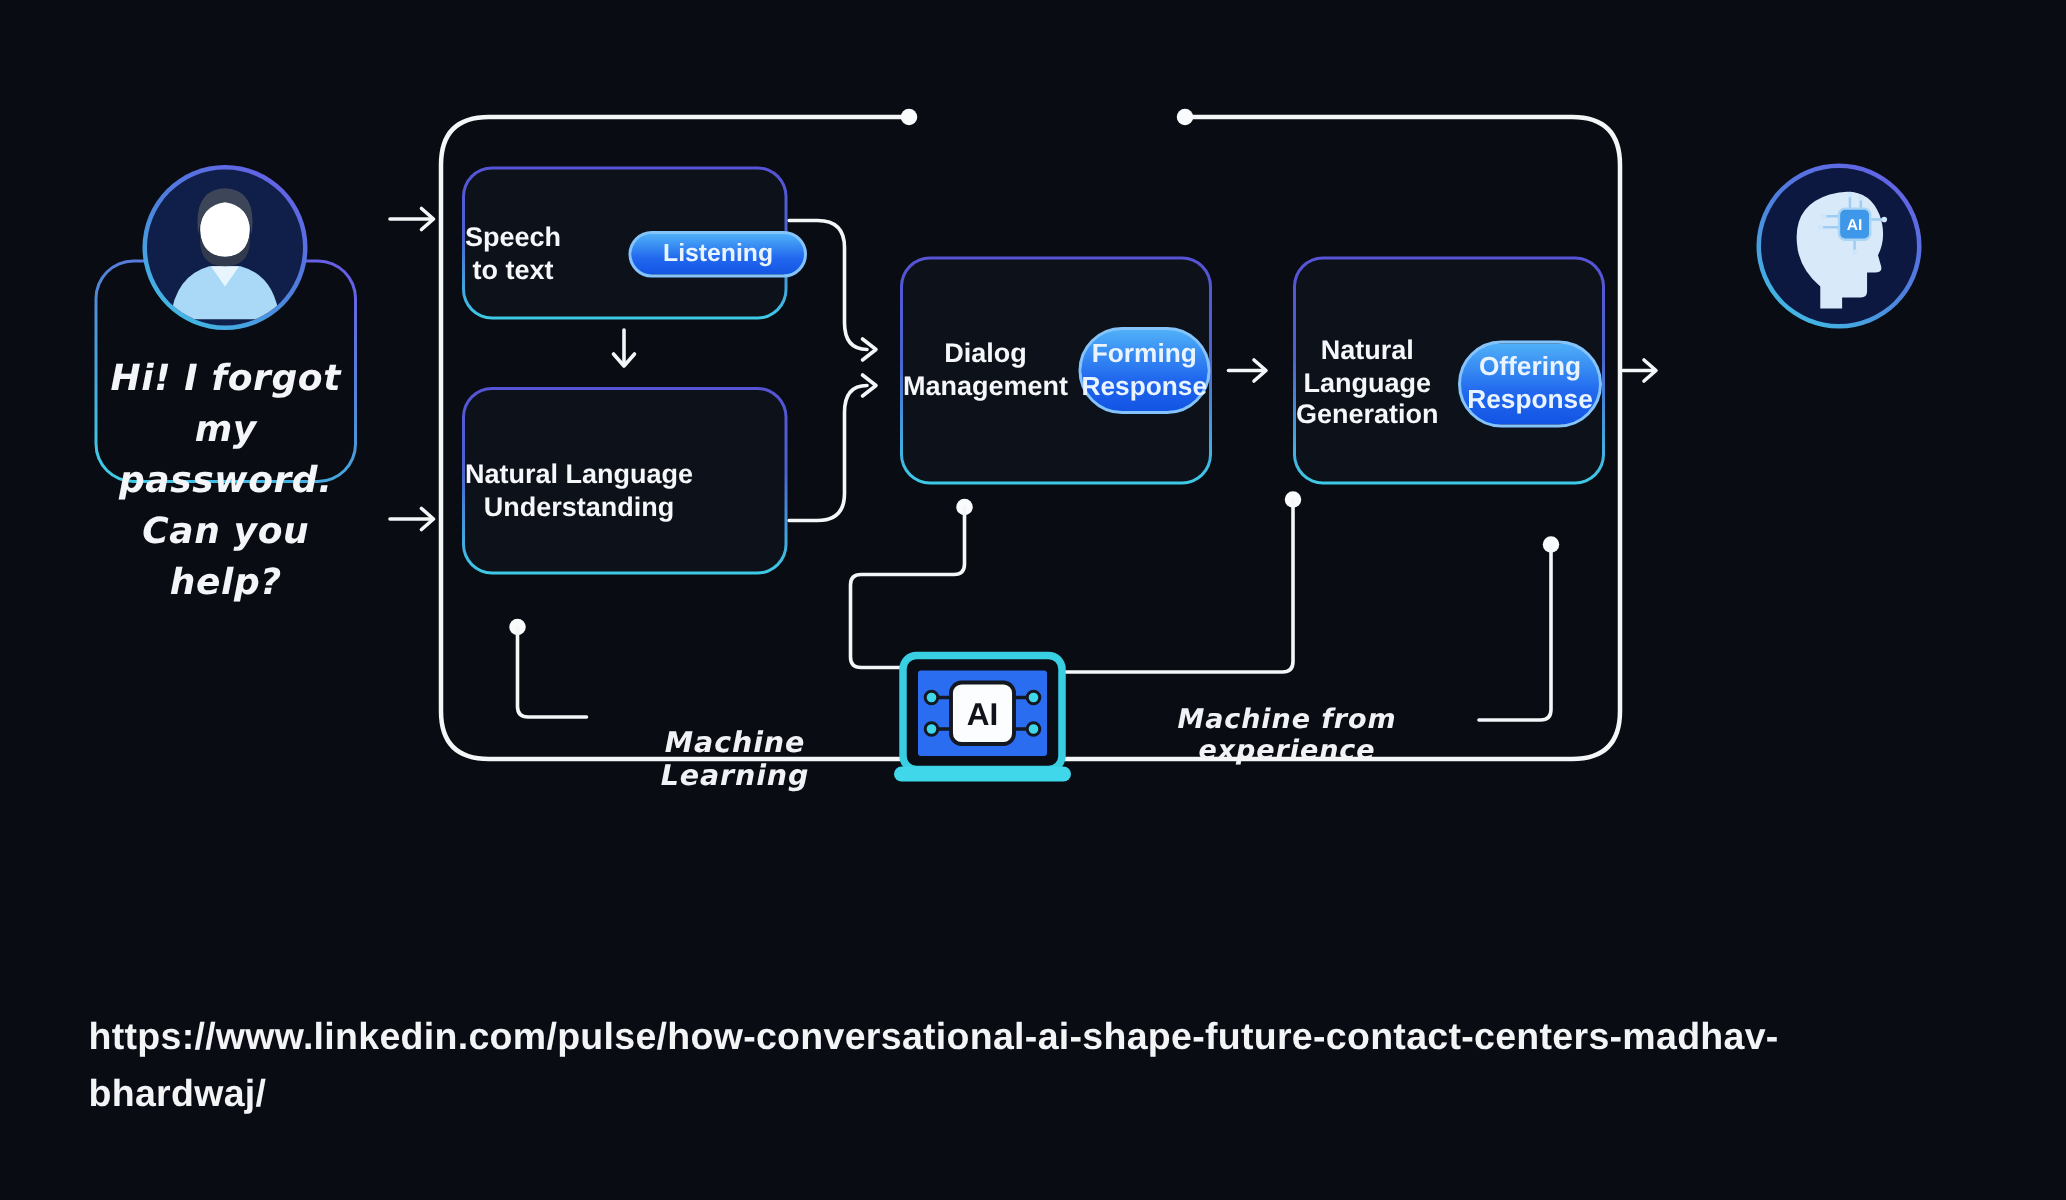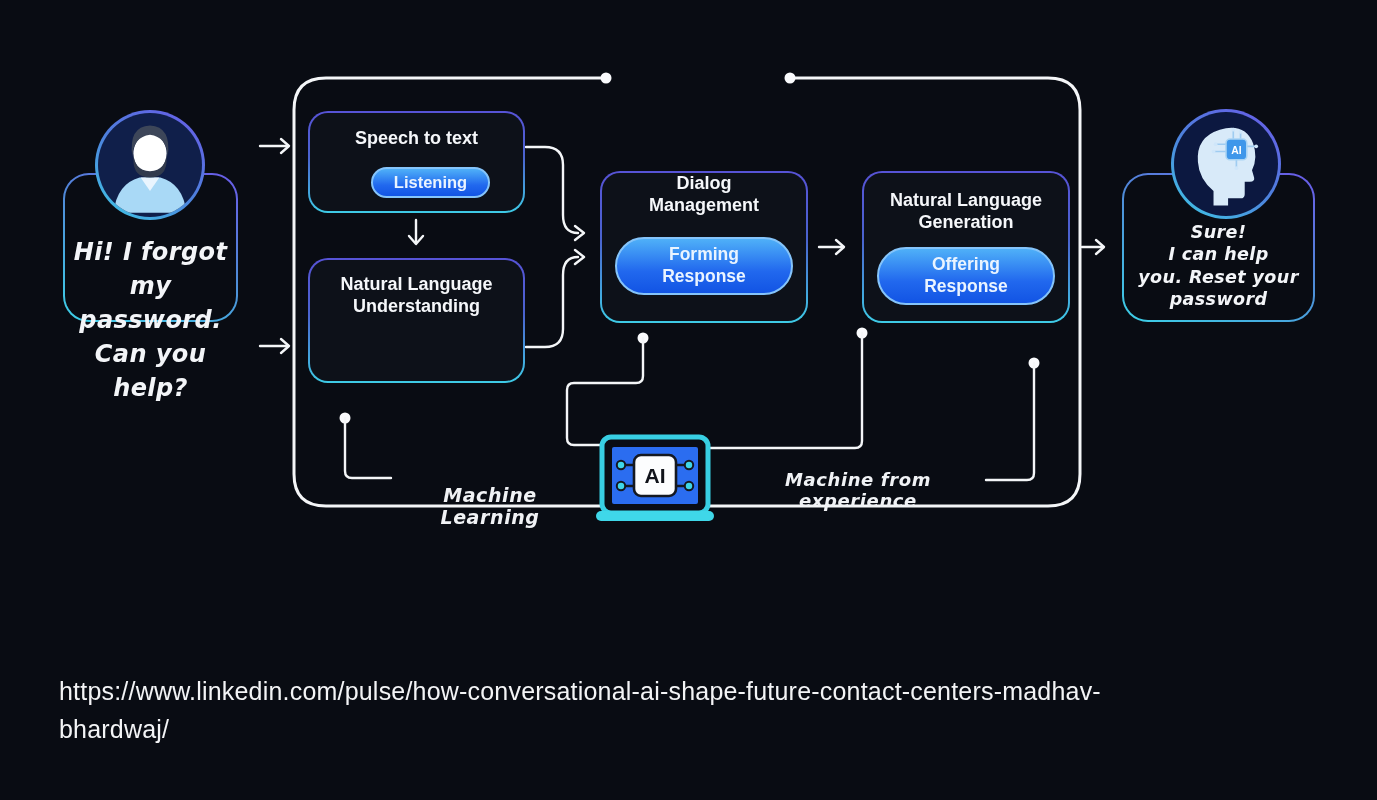--- a/index.html
+++ b/index.html
@@ -9,21 +9,21 @@
     font-family:"Liberation Sans",sans-serif;
   }
   .overlay{position:absolute;left:0;top:0;width:1377px;height:800px;}
   .abs{position:absolute;box-sizing:border-box;}
   .ml{white-space:pre-line;}
 
   
   .gwrap{position:absolute;box-sizing:border-box;padding:2px;border-radius:20px;
          background:linear-gradient(180deg,#5753d6 0%,#4a63cf 45%,#3ecbe6 100%);}
   .ginner{width:100%;height:100%;border-radius:18px;background:#0d1119;
-          position:relative;box-sizing:border-box;display:flex;flex-direction:column;align-items:center;}
+          position:relative;box-sizing:border-box;display:flex;align-items:center;}
 
   .card{border-radius:26px;background:linear-gradient(205deg,#6a5ae8 0%,#4f8ad8 45%,#3ecbe6 95%);}
   .card .ginner{border-radius:24px;background:#090c13;justify-content:flex-start;}
 
   .msg{font-family:"DejaVu Sans",sans-serif;font-style:italic;font-weight:700;
        color:#f3f5f8;text-align:center;letter-spacing:0.4px;}
 
   .avatar{border-radius:50%;padding:3px;background:linear-gradient(215deg,#6a5ae8 0%,#4e7fdd 50%,#3ecbe6 100%);}
   .avatar .ainner{width:100%;height:100%;border-radius:50%;background:#101f4a;overflow:hidden;
                   display:flex;align-items:flex-end;justify-content:center;}
@@ -32,21 +32,21 @@
   .pill{display:flex;align-items:center;justify-content:center;text-align:center;
         background:linear-gradient(180deg,#4fb0f8 0%,#2168ee 60%,#1254e4 100%);
         border:2px solid #85c4fa;border-radius:999px;color:#eaf4ff;font-weight:600;
         box-sizing:border-box;}
   .pill-sm{height:31px;padding:0 21px;font-size:16.5px;margin-left:28px;}
   .pill-lg{width:178px;height:58px;font-size:17.5px;line-height:1.24;}
 
   .flow-label{font-family:"DejaVu Sans",sans-serif;font-style:italic;font-weight:700;
               color:#f0f2f5;text-align:center;letter-spacing:0.6px;}
 
-  .url{font-weight:400;font-size:25px;line-height:38px;color:#f3f4f6;letter-spacing:0.2px;}
+  .url{font-weight:700;font-size:25px;line-height:38px;color:#f3f4f6;letter-spacing:0.2px;}
 </style>
 </head>
 <body>
 
 <div class="canvas">
 
   <svg class="overlay" viewBox="0 0 1377 800" fill="none" stroke-linecap="round" stroke-linejoin="round">
 
     <path d="M606,78 H326 Q294,78 294,110 V474 Q294,506 326,506 H1048 Q1080,506 1080,474 V110 Q1080,78 1048,78 H790" stroke="#f4f6f8" stroke-width="3"></path>
 
@@ -144,48 +144,40 @@
   </div>
 
   <div class="gwrap abs" style="left:308px;top:258px;width:217px;height:125px">
     <div class="ginner" style="padding-top:14px;gap:15px">
       <div class="box-title ml">Natural Language
 Understanding</div>
     </div>
   </div>
 
   <div class="gwrap abs" style="left:600px;top:171px;width:208px;height:152px">
-    <div class="ginner" style="gap:20px">
+    <div class="ginner" style="gap:7px">
       <div class="box-title ml">Dialog
 Management</div>
       <div class="pill pill-lg ml">Forming
 Response</div>
     </div>
   </div>
 
   <div class="gwrap abs" style="left:862px;top:171px;width:208px;height:152px">
     <div class="ginner" style="padding-top:17px;gap:13px">
       <div class="box-title ml">Natural Language
 Generation</div>
       <div class="pill pill-lg ml">Offering
 Response</div>
     </div>
   </div>
 
   <div class="flow-label abs" style="left:396px;top:484px;width:188px;font-size:19px">Machine Learning</div>
   <div class="flow-label abs" style="left:731px;top:469px;width:254px;font-size:18px">Machine from experience</div>
 
-  <div class="gwrap card abs" style="left:1122px;top:173px;width:193px;height:149px">
-    <div class="ginner">
-      <div class="msg ml abs" style="left:0;right:0;top:46px;font-size:17.5px;line-height:1.28">Sure!
-I can help
-you. Reset your
-password</div>
-    </div>
-  </div>
 
   <div class="avatar abs" style="left:1171px;top:109px;width:110px;height:110px">
     <div class="ainner" style="background:#0c1840;align-items:center">
       <svg width="104" height="104" viewBox="0 0 100 100">
         <path d="M38,90 V76 Q24,64 23,48 Q21,24 44,17 Q68,10 76,30 Q81,44 75,56 L77,63 Q78,67 73,67 L68,67 V79 Q68,83 64,83 L52,83 L52,90 Z" fill="#d8eaf9"></path>
         <g stroke="#9fccf1" stroke-width="1.6" fill="none">
           <path d="M50,31 H41"></path>
             <path d="M50,38 H39"></path>
             <path d="M70,33 H78"></path>
           <path d="M57,26 V18"></path>

